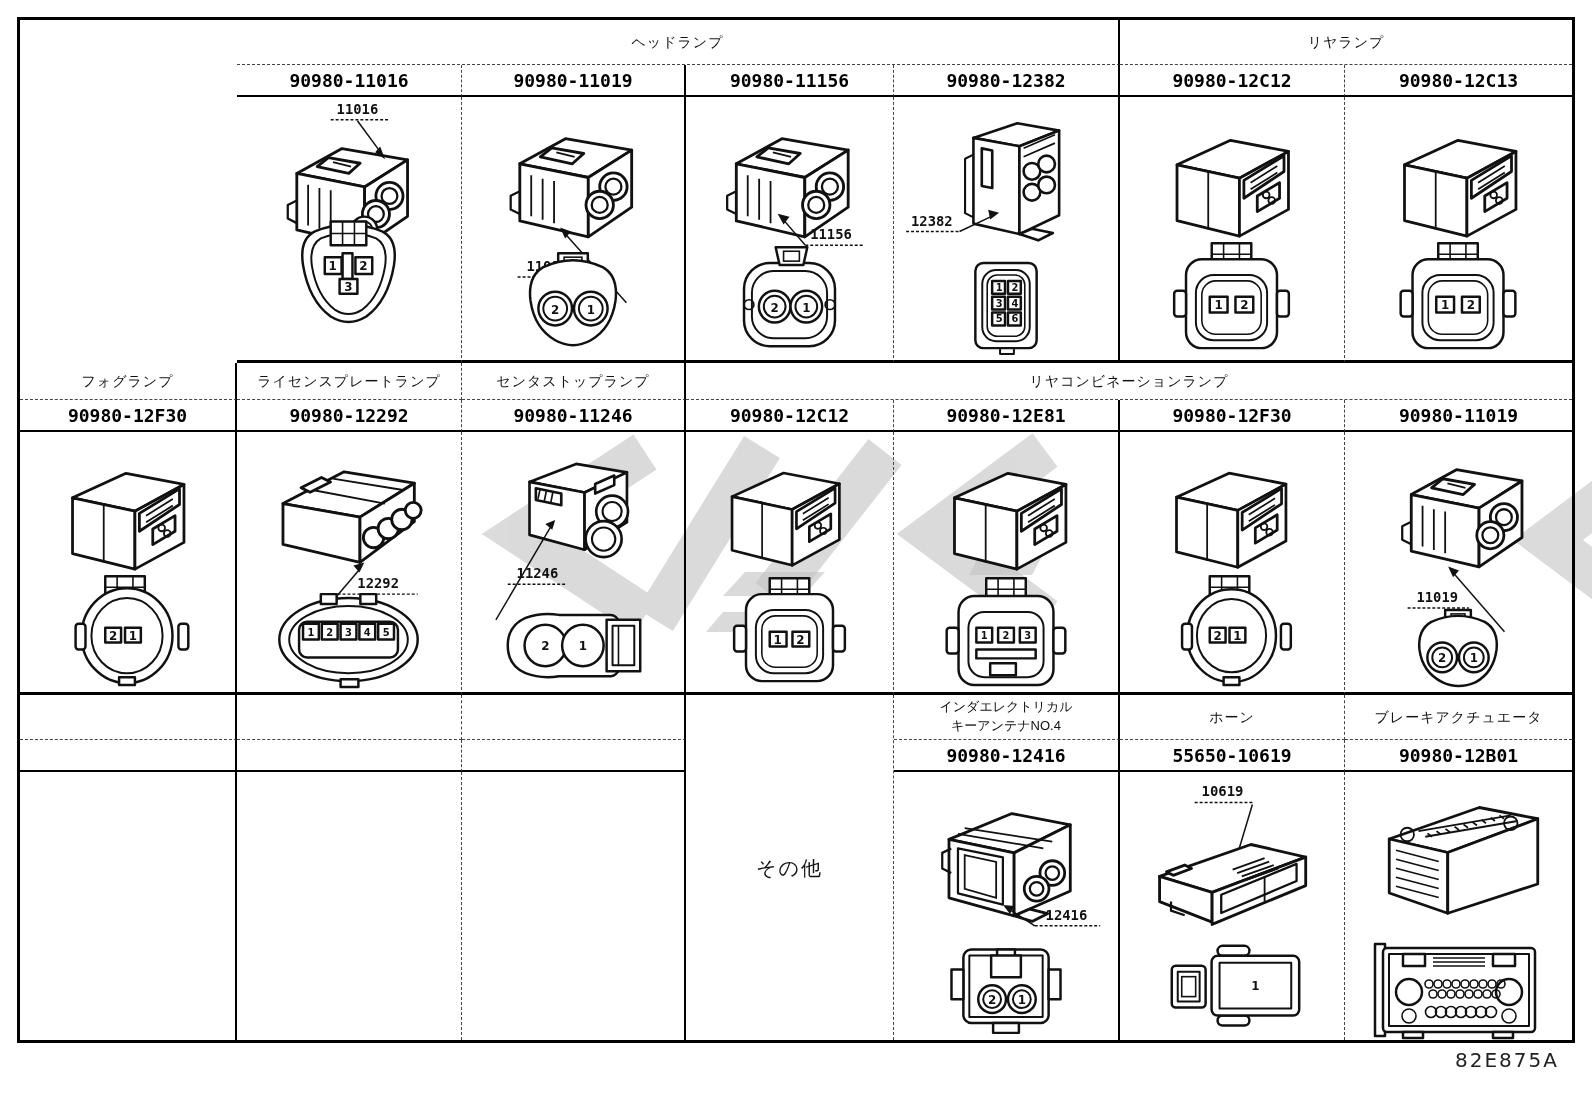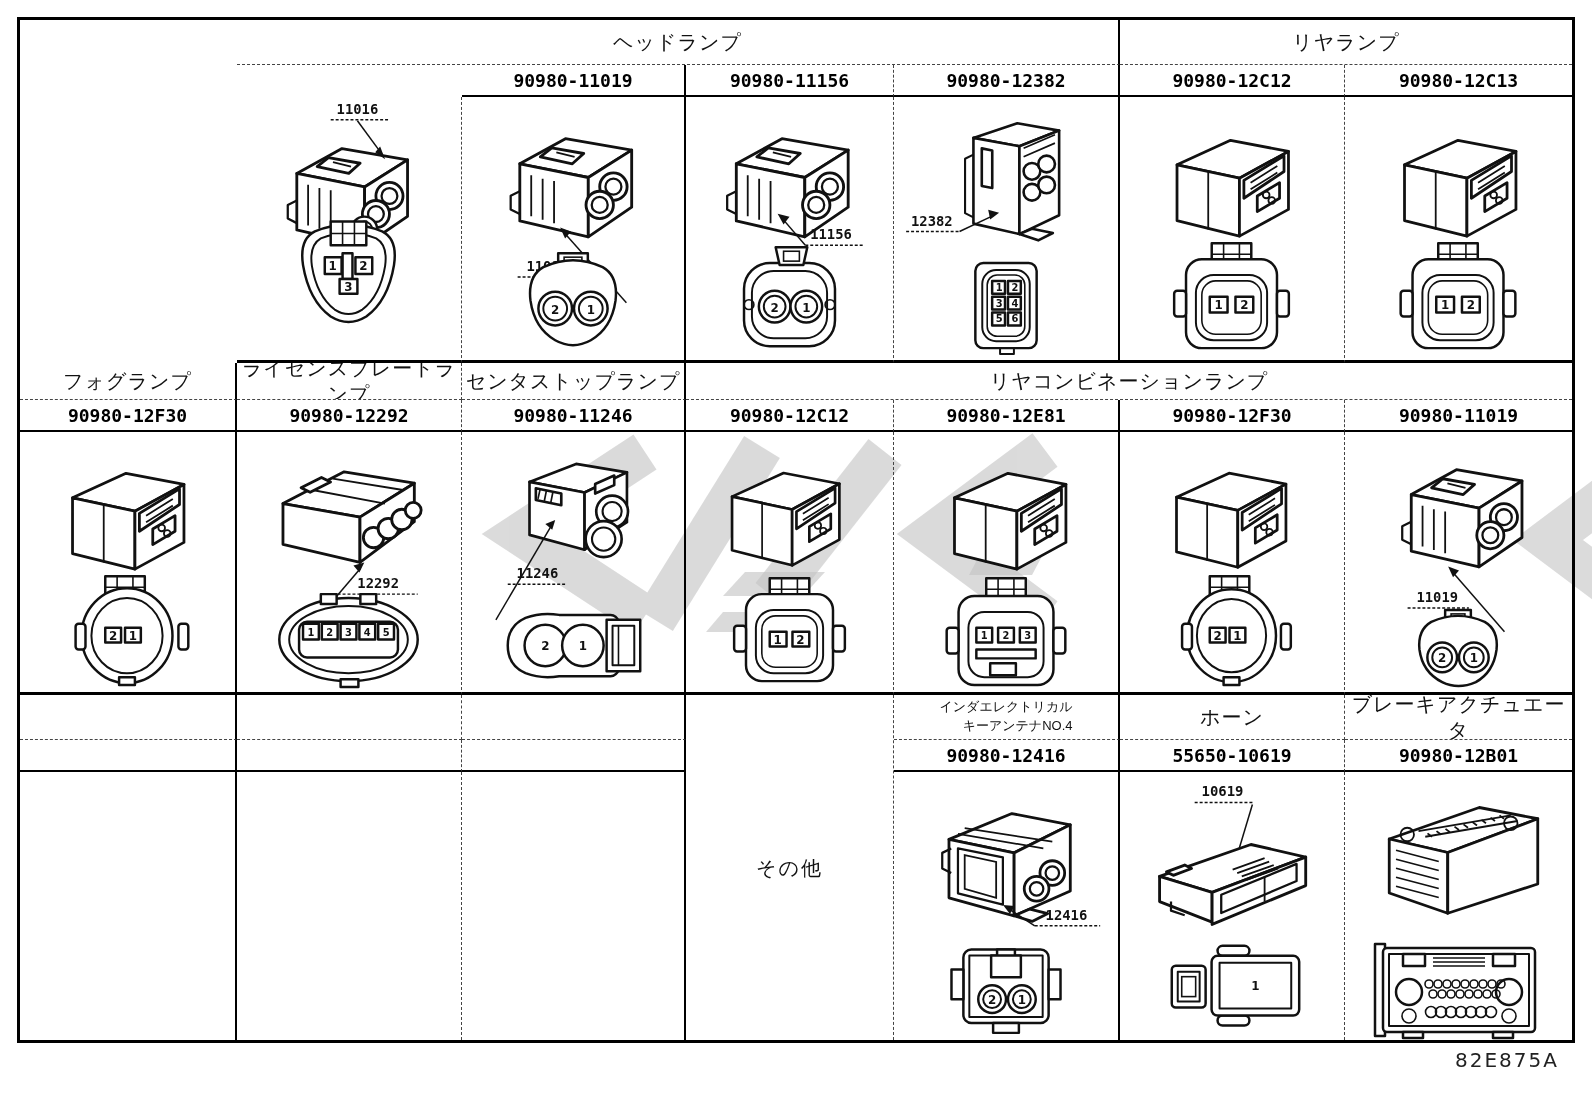--- a/index.html
+++ b/index.html
@@ -10,22 +10,22 @@
     display:grid;border:3px solid #000;background:transparent;
     grid-template-columns:217px 225px 224px 208px 226px 225px 227px;
     grid-template-rows:45px 32px 266px 37px 32px 263px 45px 32px 268px;
   }
   .cell{position:relative;display:flex;align-items:center;justify-content:center;overflow:hidden;box-sizing:border-box;}
   .bR-d{border-right:1px dashed #444;}
   .bR-s{border-right:2px solid #000;}
   .bB-d{border-bottom:1px dashed #444;}
   .bB-s{border-bottom:2px solid #000;}
   .bB-x{border-bottom:3px solid #000;}
-  .jp{font-size:20px;letter-spacing:1px;color:#111;text-align:center;line-height:1.3;}
-  .jp2{font-size:13px;letter-spacing:0;color:#111;text-align:right;line-height:1.45;}
+  .jp{font-size:14px;letter-spacing:1px;color:#111;text-align:center;line-height:1.3;}
+  .jp2{font-size:13px;letter-spacing:0;color:#111;text-align:center;line-height:1.45;}
   .big{font-size:20px;letter-spacing:2px;}
   .pn{font-family:"DejaVu Sans Mono",monospace;font-weight:700;font-size:18px;letter-spacing:0px;color:#000;}
   .drw{width:100%;height:100%;display:block;}
   .pinT{font:700 12px "DejaVu Sans",sans-serif;fill:#111;text-anchor:middle;}
   .pinS{font:700 10px "DejaVu Sans",sans-serif;fill:#111;text-anchor:middle;}
   .calT{font:700 14px "DejaVu Sans Mono",monospace;fill:#111;text-anchor:middle;}
   .doc-code{position:absolute;left:1455px;top:1048px;z-index:2;font-family:"DejaVu Sans",sans-serif;font-size:20px;letter-spacing:2px;color:#222;}
   svg .f{fill:#fff;stroke:#111;stroke-width:2.5;stroke-linejoin:round;}
   svg .l{fill:none;stroke:#111;stroke-width:2;stroke-linejoin:round;}
   svg .t{fill:none;stroke:#111;stroke-width:1.6;}
@@ -154,20 +154,23 @@
 
   <div class="grid">
 
     <div class="cell bR-s bB-d" style="grid-area:1/2/2/6">
       <span class="jp">ヘッドランプ</span>
     </div>
     <div class="cell bB-d" style="grid-area:1/6/2/8">
       <span class="jp">リヤランプ</span>
     </div>
 
+    <div class="cell bR-d bB-s" style="grid-area:2/2/3/3">
+        <span class="pn">90980-11016</span>
+      </div>
     <div class="cell bR-s bB-s" style="grid-area:2/3/3/4">
         <span class="pn">90980-11019</span>
       </div>
     <div class="cell bR-d bB-s" style="grid-area:2/4/3/5">
         <span class="pn">90980-11156</span>
       </div>
     <div class="cell bR-s bB-s" style="grid-area:2/5/3/6">
         <span class="pn">90980-12382</span>
       </div>
     <div class="cell bR-d bB-s" style="grid-area:2/6/3/7">

